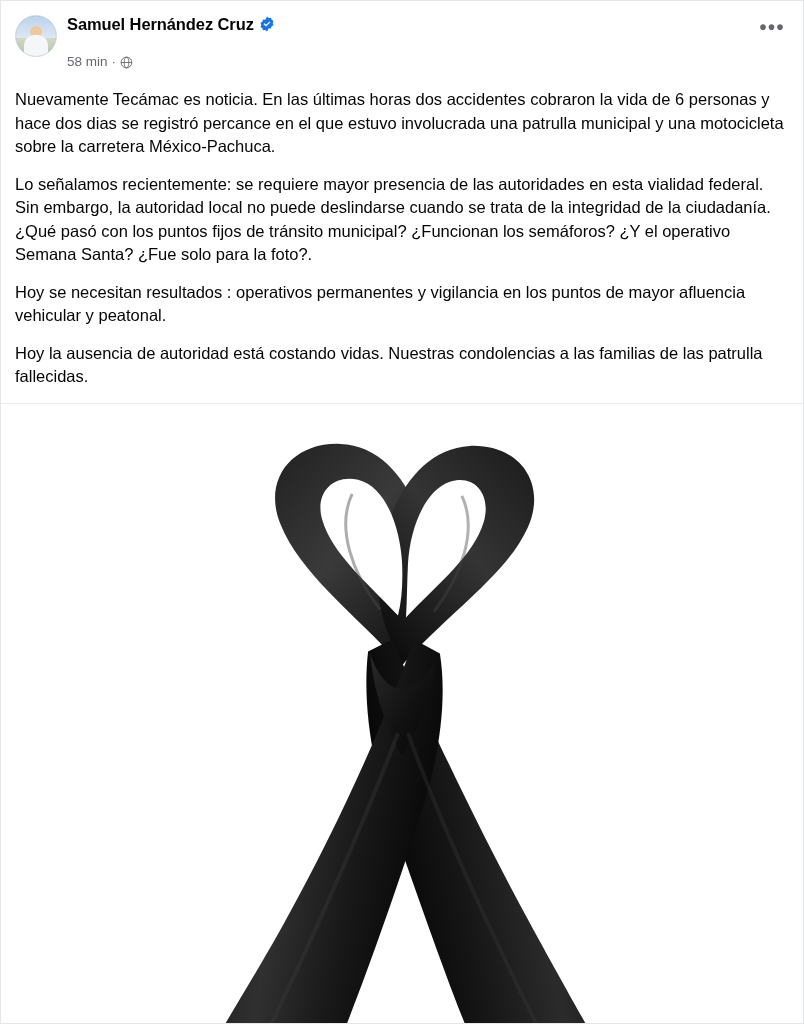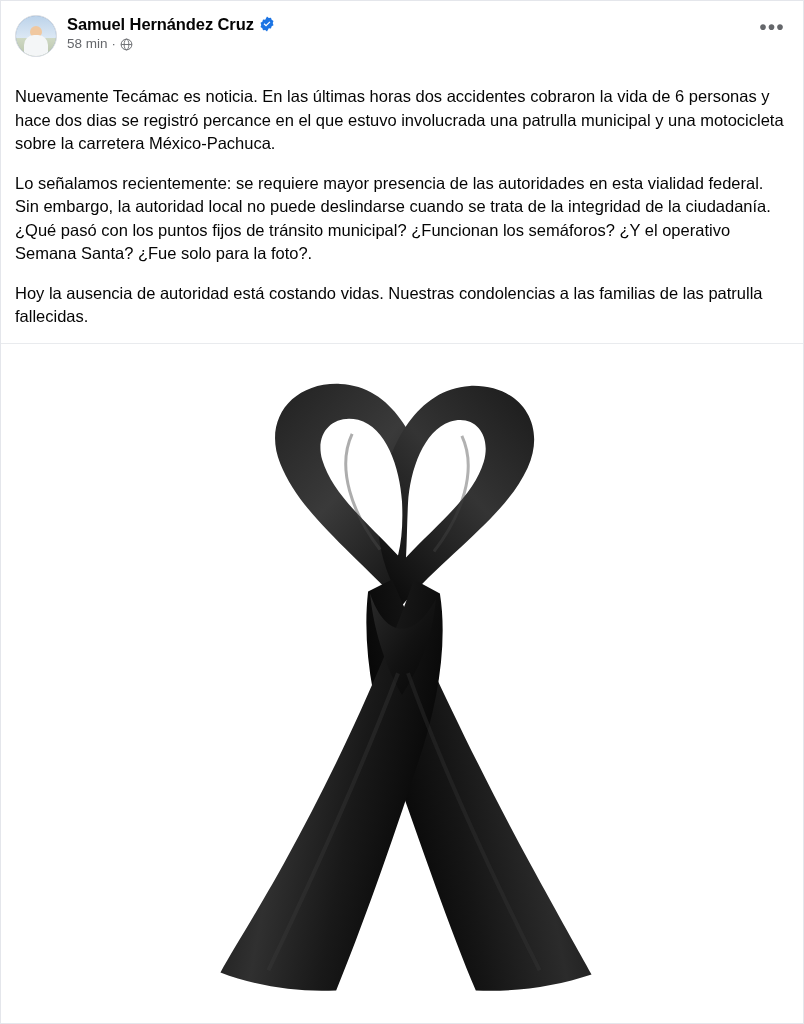--- a/index.html
+++ b/index.html
@@ -98,21 +98,21 @@
   .verified {
     width: 16px;
     height: 16px;
     display: inline-block;
     flex: 0 0 auto;
   }
   .meta-row {
     display: flex;
     align-items: center;
     gap: 4px;
-    margin-top: 2px;
+    margin-top: 20px;
     color: #65676b;
     font-size: 13.5px;
     line-height: 16px;
   }
   .meta-dot {
     color: #65676b;
     font-size: 13px;
   }
   .globe {
     width: 13px;
@@ -133,21 +133,21 @@
   }
 
   
   .post-body {
     padding: 6px 14px 12px 14px;
     font-size: 16.5px;
     line-height: 23.5px;
     color: #050505;
   }
   .post-body p {
-    margin: 16px 0 14px 0;
+    margin: 6px 0 14px 0;
   }
   .post-body p:last-child {
     margin-bottom: 2px;
   }
 
   
   .post-image {
     flex: 1 1 auto;
     background: #ffffff;
     border-top: 1px solid #e9ebee;
@@ -199,20 +199,21 @@
         </span>
       </div>
     </div>
 
     <div class="menu-dots">•••</div>
   </div>
 
   <div class="post-body">
     <p>Nuevamente Tecámac es noticia. En las últimas horas dos accidentes cobraron la vida de 6 personas y hace dos dias se registró percance en el que estuvo involucrada una patrulla municipal y una motocicleta sobre la carretera México-Pachuca.</p>
     <p>Lo señalamos recientemente: se requiere mayor presencia de las autoridades en esta vialidad federal. Sin embargo, la autoridad local no puede deslindarse cuando se trata de la integridad de la ciudadanía. ¿Qué pasó con los puntos fijos de tránsito municipal? ¿Funcionan los semáforos? ¿Y el operativo Semana Santa? ¿Fue solo para la foto?.</p>
+    <p>Hoy se necesitan resultados : operativos permanentes y vigilancia en los puntos de mayor afluencia vehicular y peatonal.</p>
     <p>Hoy la ausencia de autoridad está costando vidas. Nuestras condolencias a las familias de las patrulla fallecidas.</p>
   </div>
 
   <div class="post-image">
     <svg class="ribbon-svg" viewBox="0 0 804 660" preserveAspectRatio="xMidYMin meet">
       <defs>
         <linearGradient id="gL" x1="0" y1="0" x2="1" y2="0.35">
           <stop offset="0%" stop-color="#0d0d0d"></stop>
           <stop offset="42%" stop-color="#303030"></stop>
           <stop offset="70%" stop-color="#191919"></stop>

